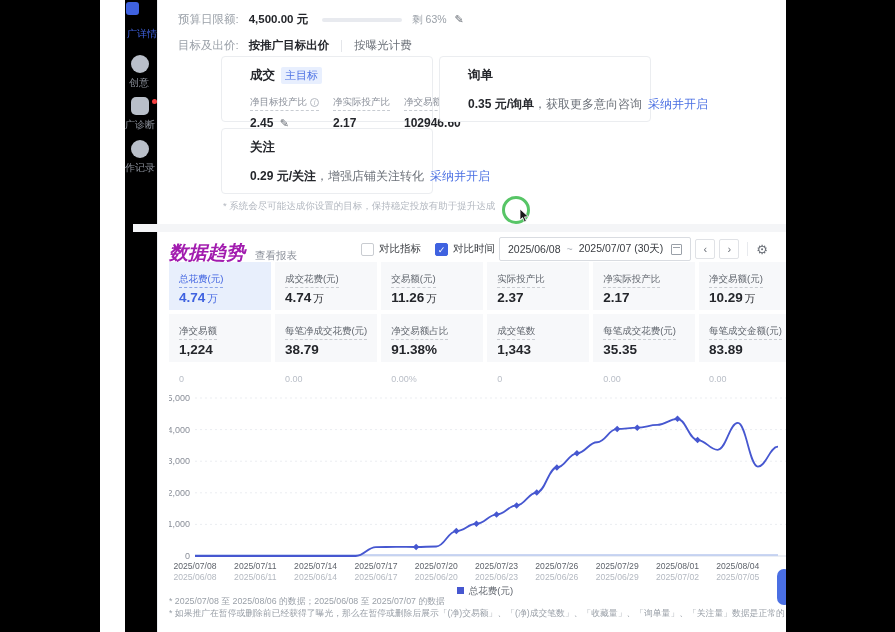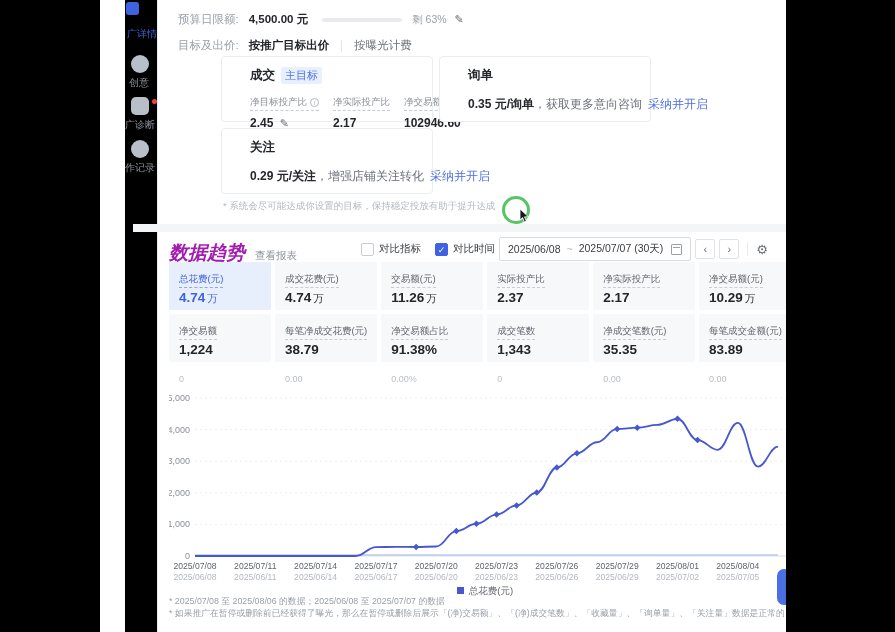--- a/index.html
+++ b/index.html
@@ -205,21 +205,21 @@
           <div class="mcard selected"><div class="ml">总花费(元)</div><div class="mv"><span>4.74</span><span class="unit">万</span></div><div class="ms">0.00</div></div>
           <div class="mcard"><div class="ml">成交花费(元)</div><div class="mv"><span>4.74</span><span class="unit">万</span></div><div class="ms">0.00</div></div>
           <div class="mcard"><div class="ml">交易额(元)</div><div class="mv"><span>11.26</span><span class="unit">万</span></div><div class="ms">0.00</div></div>
           <div class="mcard"><div class="ml">实际投产比</div><div class="mv"><span>2.37</span></div><div class="ms">0.00</div></div>
           <div class="mcard"><div class="ml">净实际投产比</div><div class="mv"><span>2.17</span></div><div class="ms">0.00</div></div>
           <div class="mcard"><div class="ml">净交易额(元)</div><div class="mv"><span>10.29</span><span class="unit">万</span></div><div class="ms">0.00</div></div>
           <div class="mcard"><div class="ml">净交易额</div><div class="mv"><span>1,224</span></div><div class="ms">0</div></div>
           <div class="mcard"><div class="ml">每笔净成交花费(元)</div><div class="mv"><span>38.79</span></div><div class="ms">0.00</div></div>
           <div class="mcard"><div class="ml">净交易额占比</div><div class="mv"><span>91.38%</span></div><div class="ms">0.00%</div></div>
           <div class="mcard"><div class="ml">成交笔数</div><div class="mv"><span>1,343</span></div><div class="ms">0</div></div>
-          <div class="mcard"><div class="ml">净成交笔数(元)</div><div class="mv"><span>35.35</span></div><div class="ms">0.00</div></div>
+          <div class="mcard"><div class="ml">每笔成交花费(元)</div><div class="mv"><span>35.35</span></div><div class="ms">0.00</div></div>
           <div class="mcard"><div class="ml">每笔成交金额(元)</div><div class="mv"><span>83.89</span></div><div class="ms">0.00</div></div>
         </div>
 
       <div class="chart-wrap" id="chartWrap"><svg width="632" height="206">
             <line x1="26" x2="617" y1="178" y2="178" stroke="#d8deea" stroke-width="1.2"></line>
             <text x="21" y="181" text-anchor="end" font-size="9" fill="#8a8f99">0</text>
             <line x1="26" x2="617" y1="146.4" y2="146.4" stroke="#ebedf1" stroke-dasharray="2,3"></line>
             <text x="21" y="149.4" text-anchor="end" font-size="9" fill="#8a8f99">1,000</text>
             <line x1="26" x2="617" y1="114.8" y2="114.8" stroke="#ebedf1" stroke-dasharray="2,3"></line>
             <text x="21" y="117.8" text-anchor="end" font-size="9" fill="#8a8f99">2,000</text>

